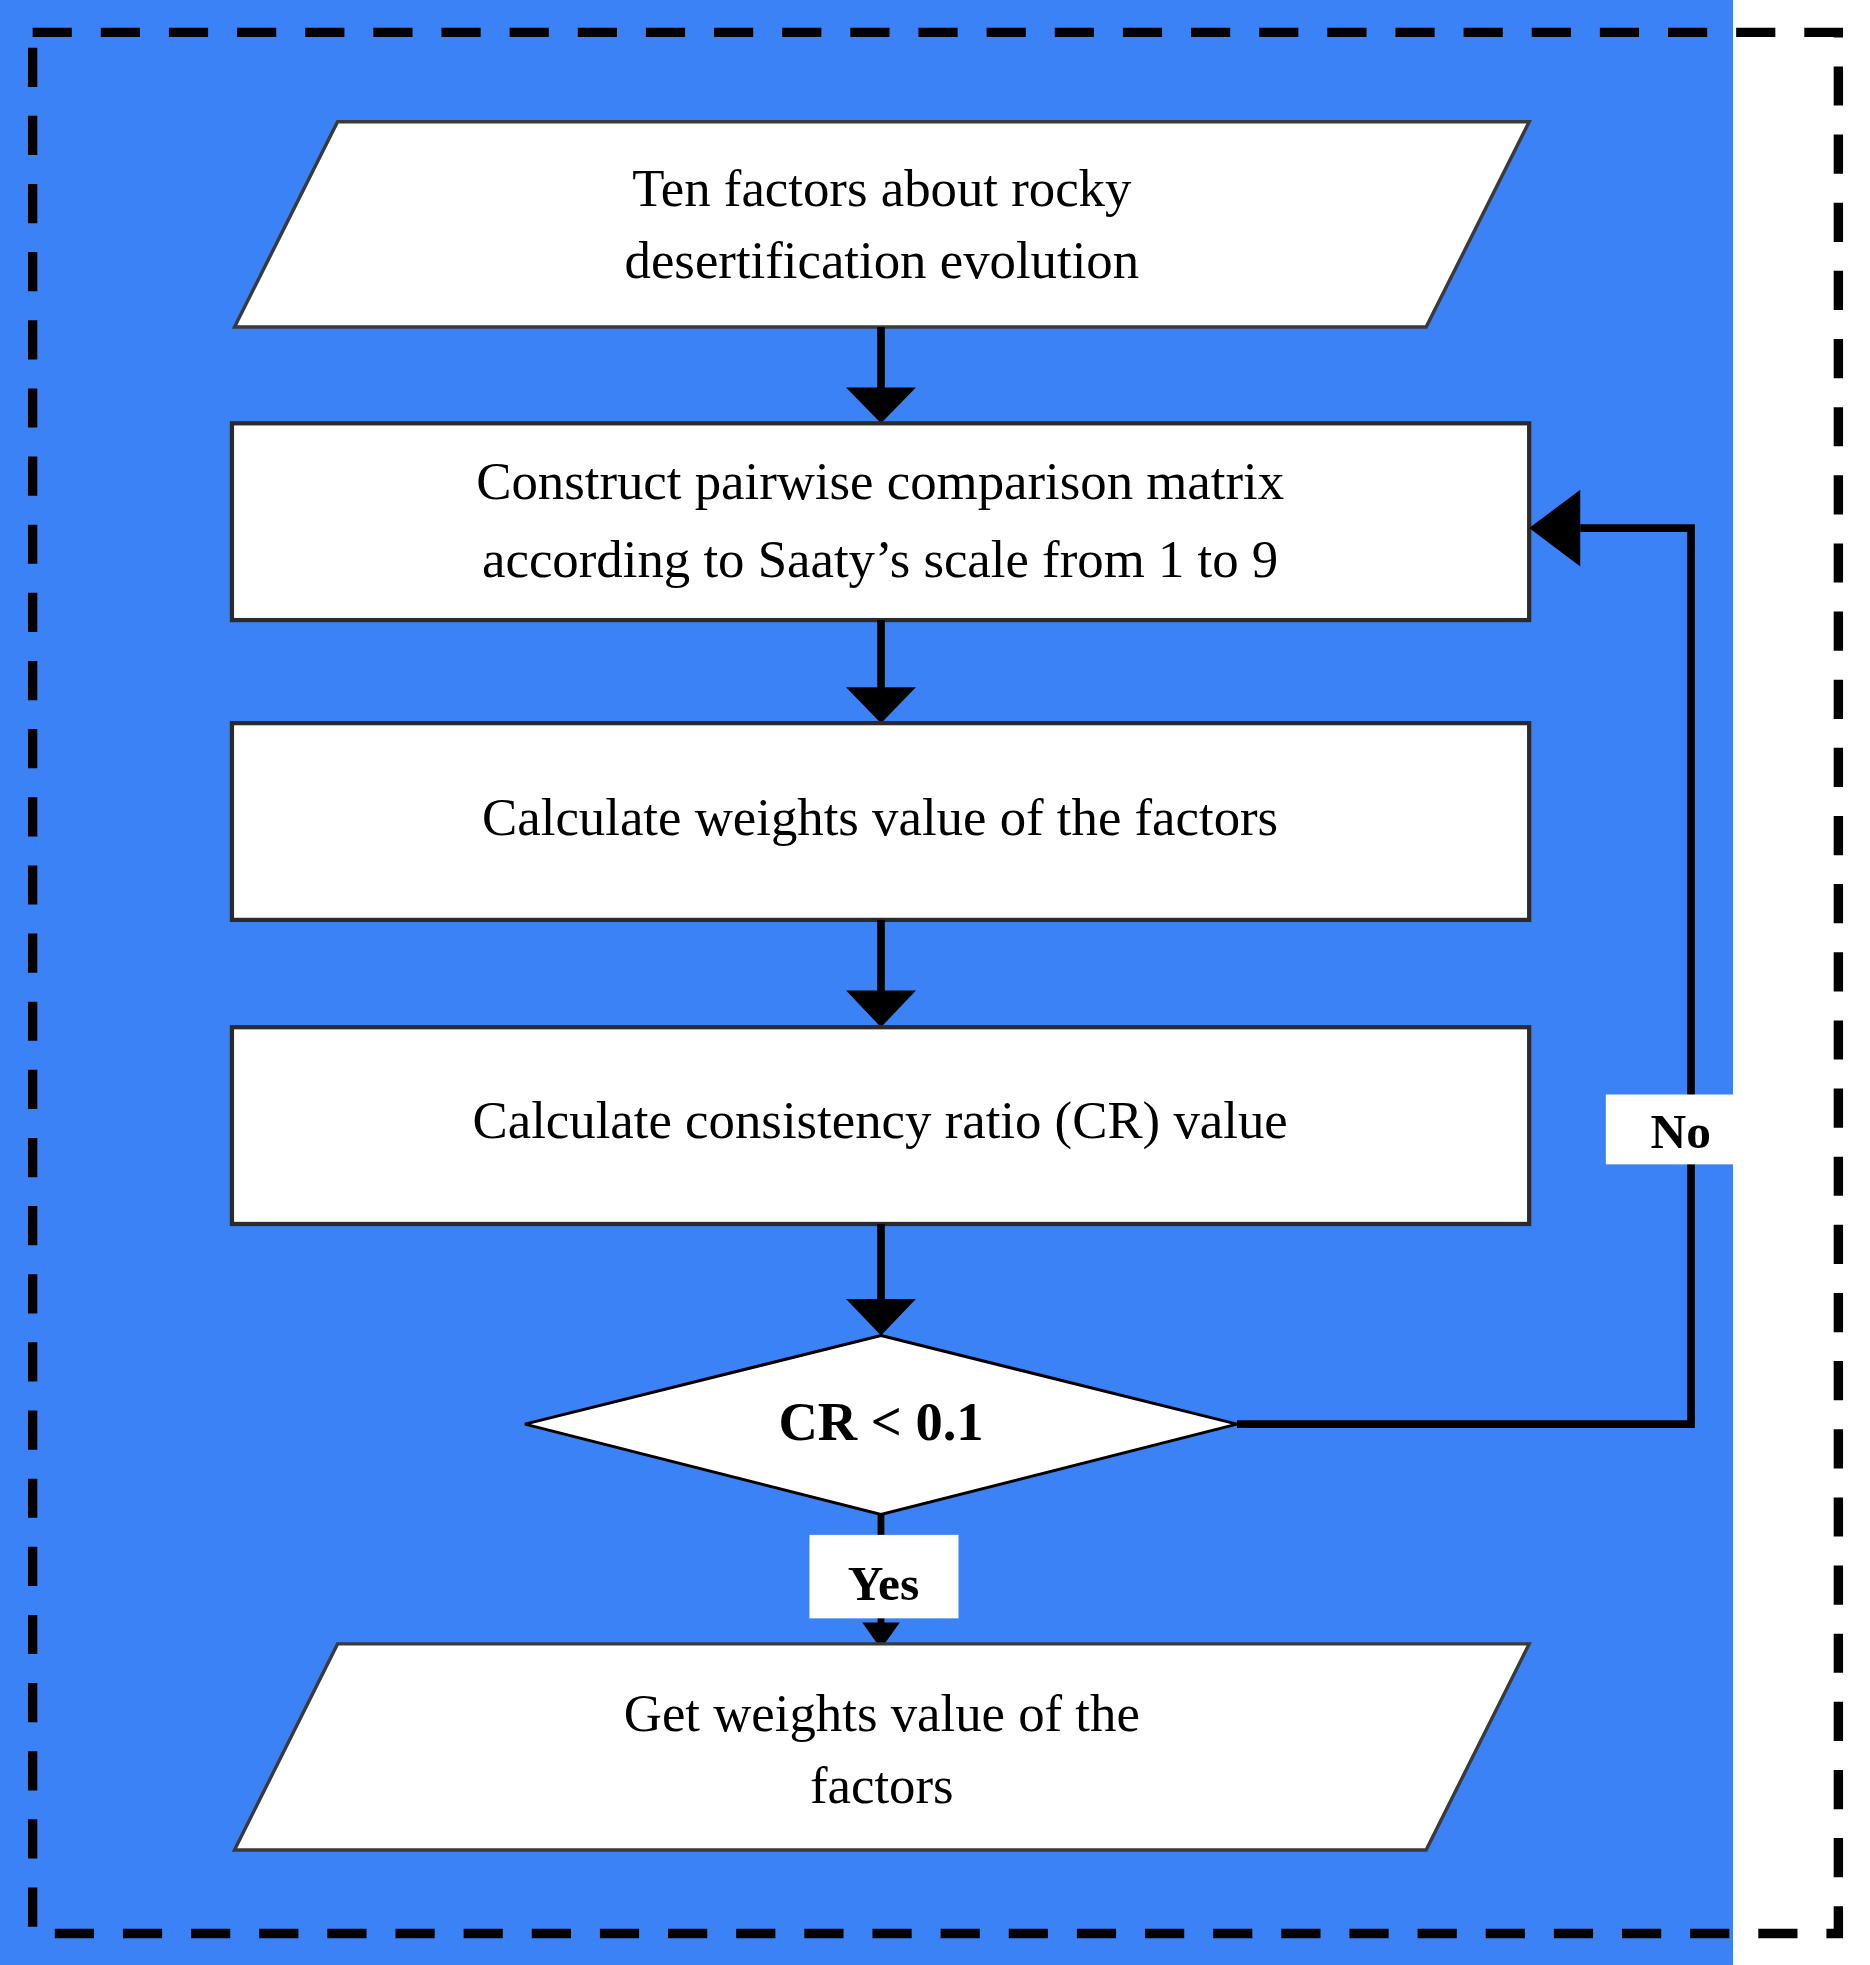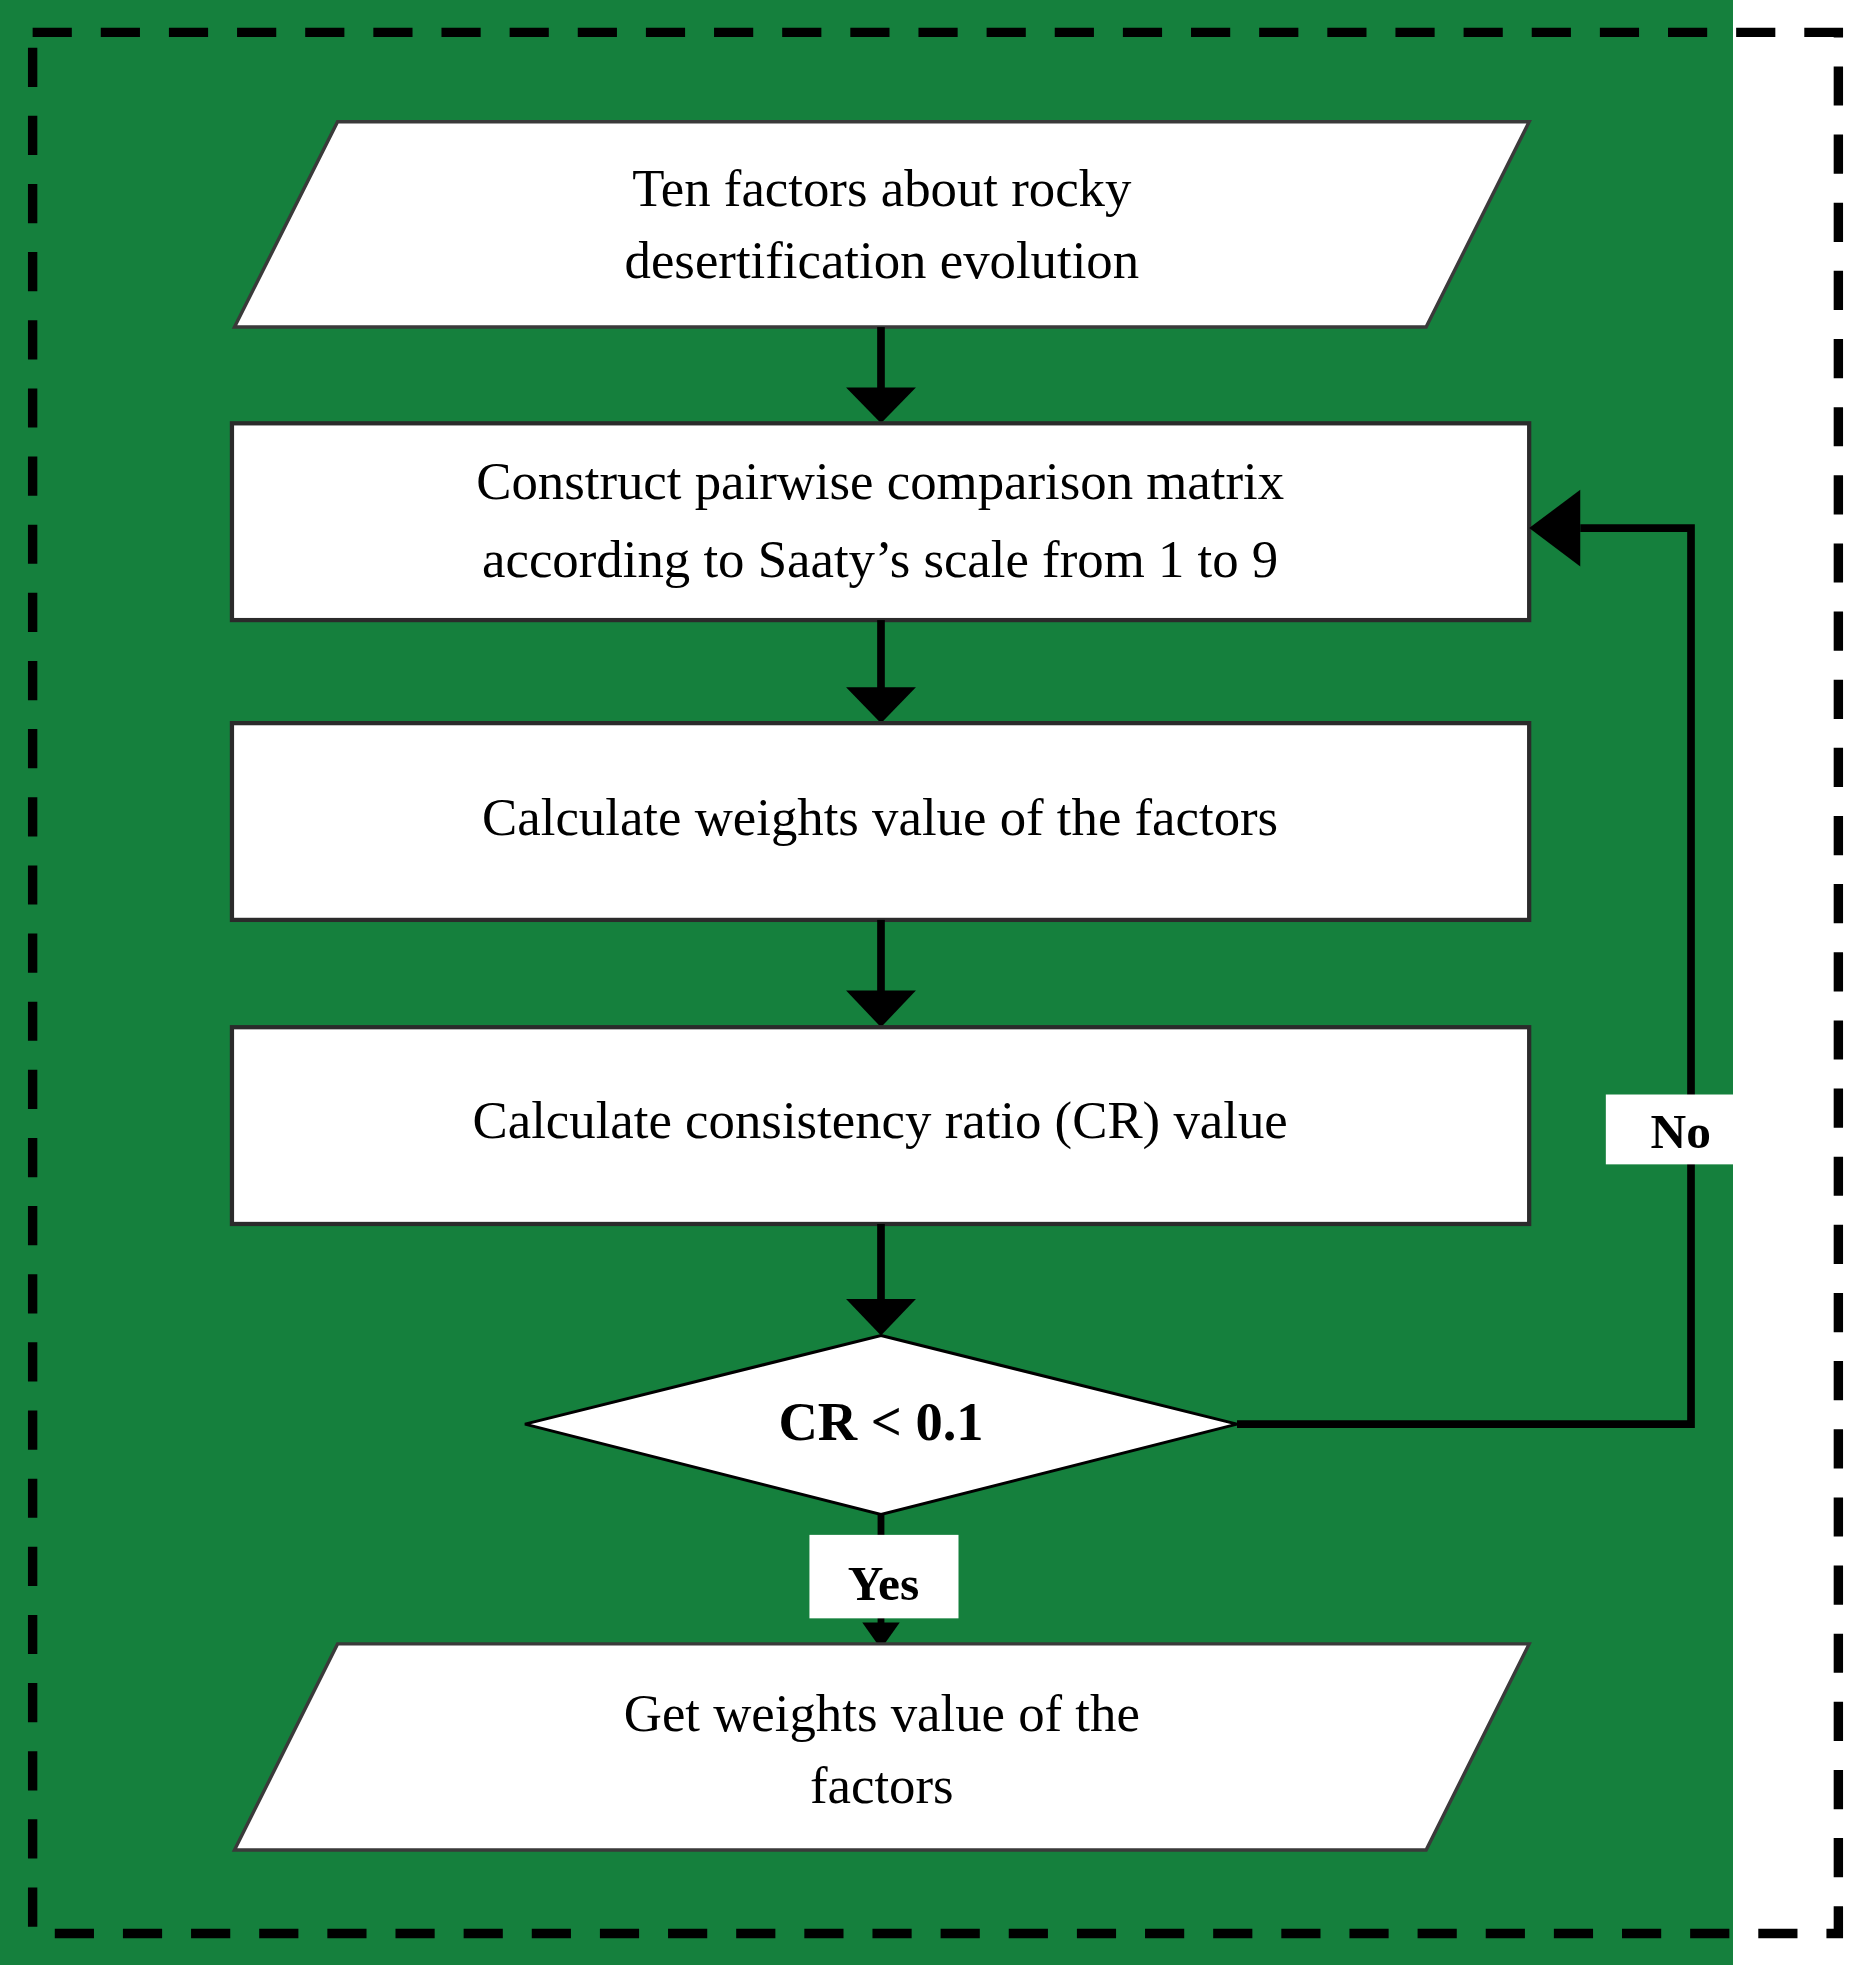--- a/index.html
+++ b/index.html
@@ -10,21 +10,21 @@
   body {
     width: 1871px;
     height: 1965px;
     font-family: "Liberation Serif", "DejaVu Serif", serif;
     overflow: hidden;
   }
   #flow-root {
     position: relative;
     width: 1733px;
     height: 1965px;
-    background: #15803d;
+    background: #3b82f6;
   }
   #flow-svg {
     position: absolute;
     left: 0;
     top: 0;
     width: 1871px;
     height: 1965px;
     display: block;
   }
   .node-text {

